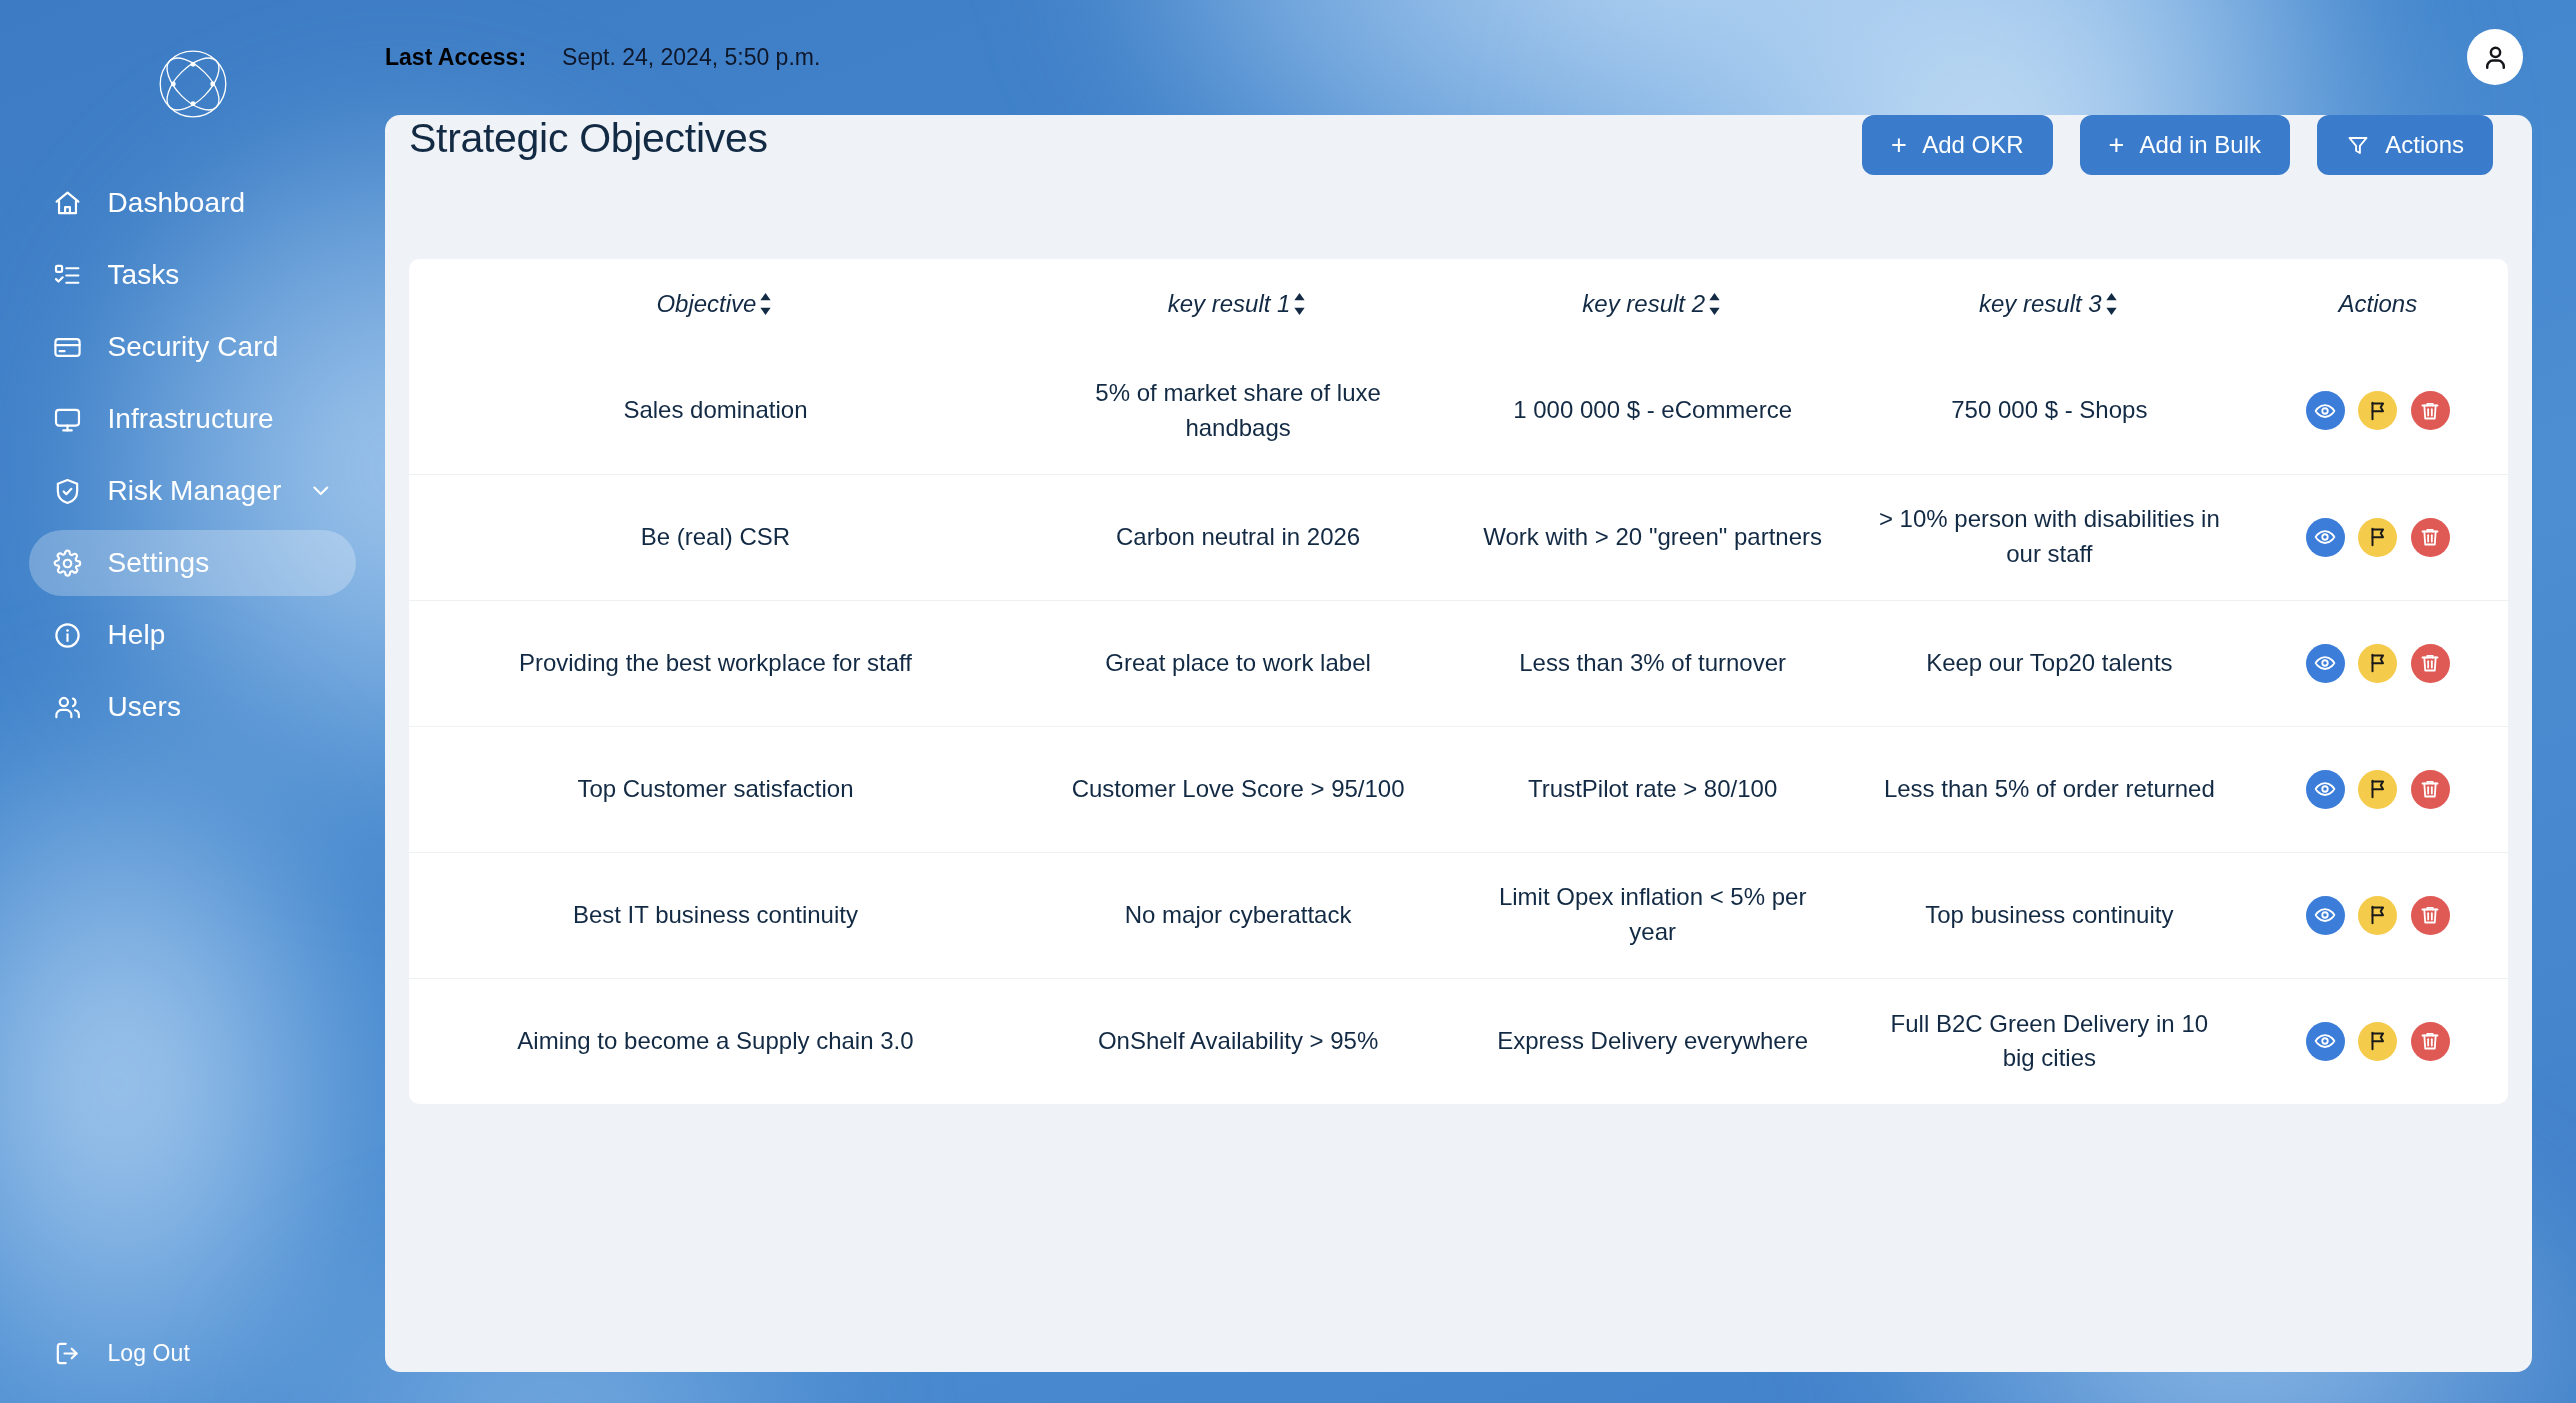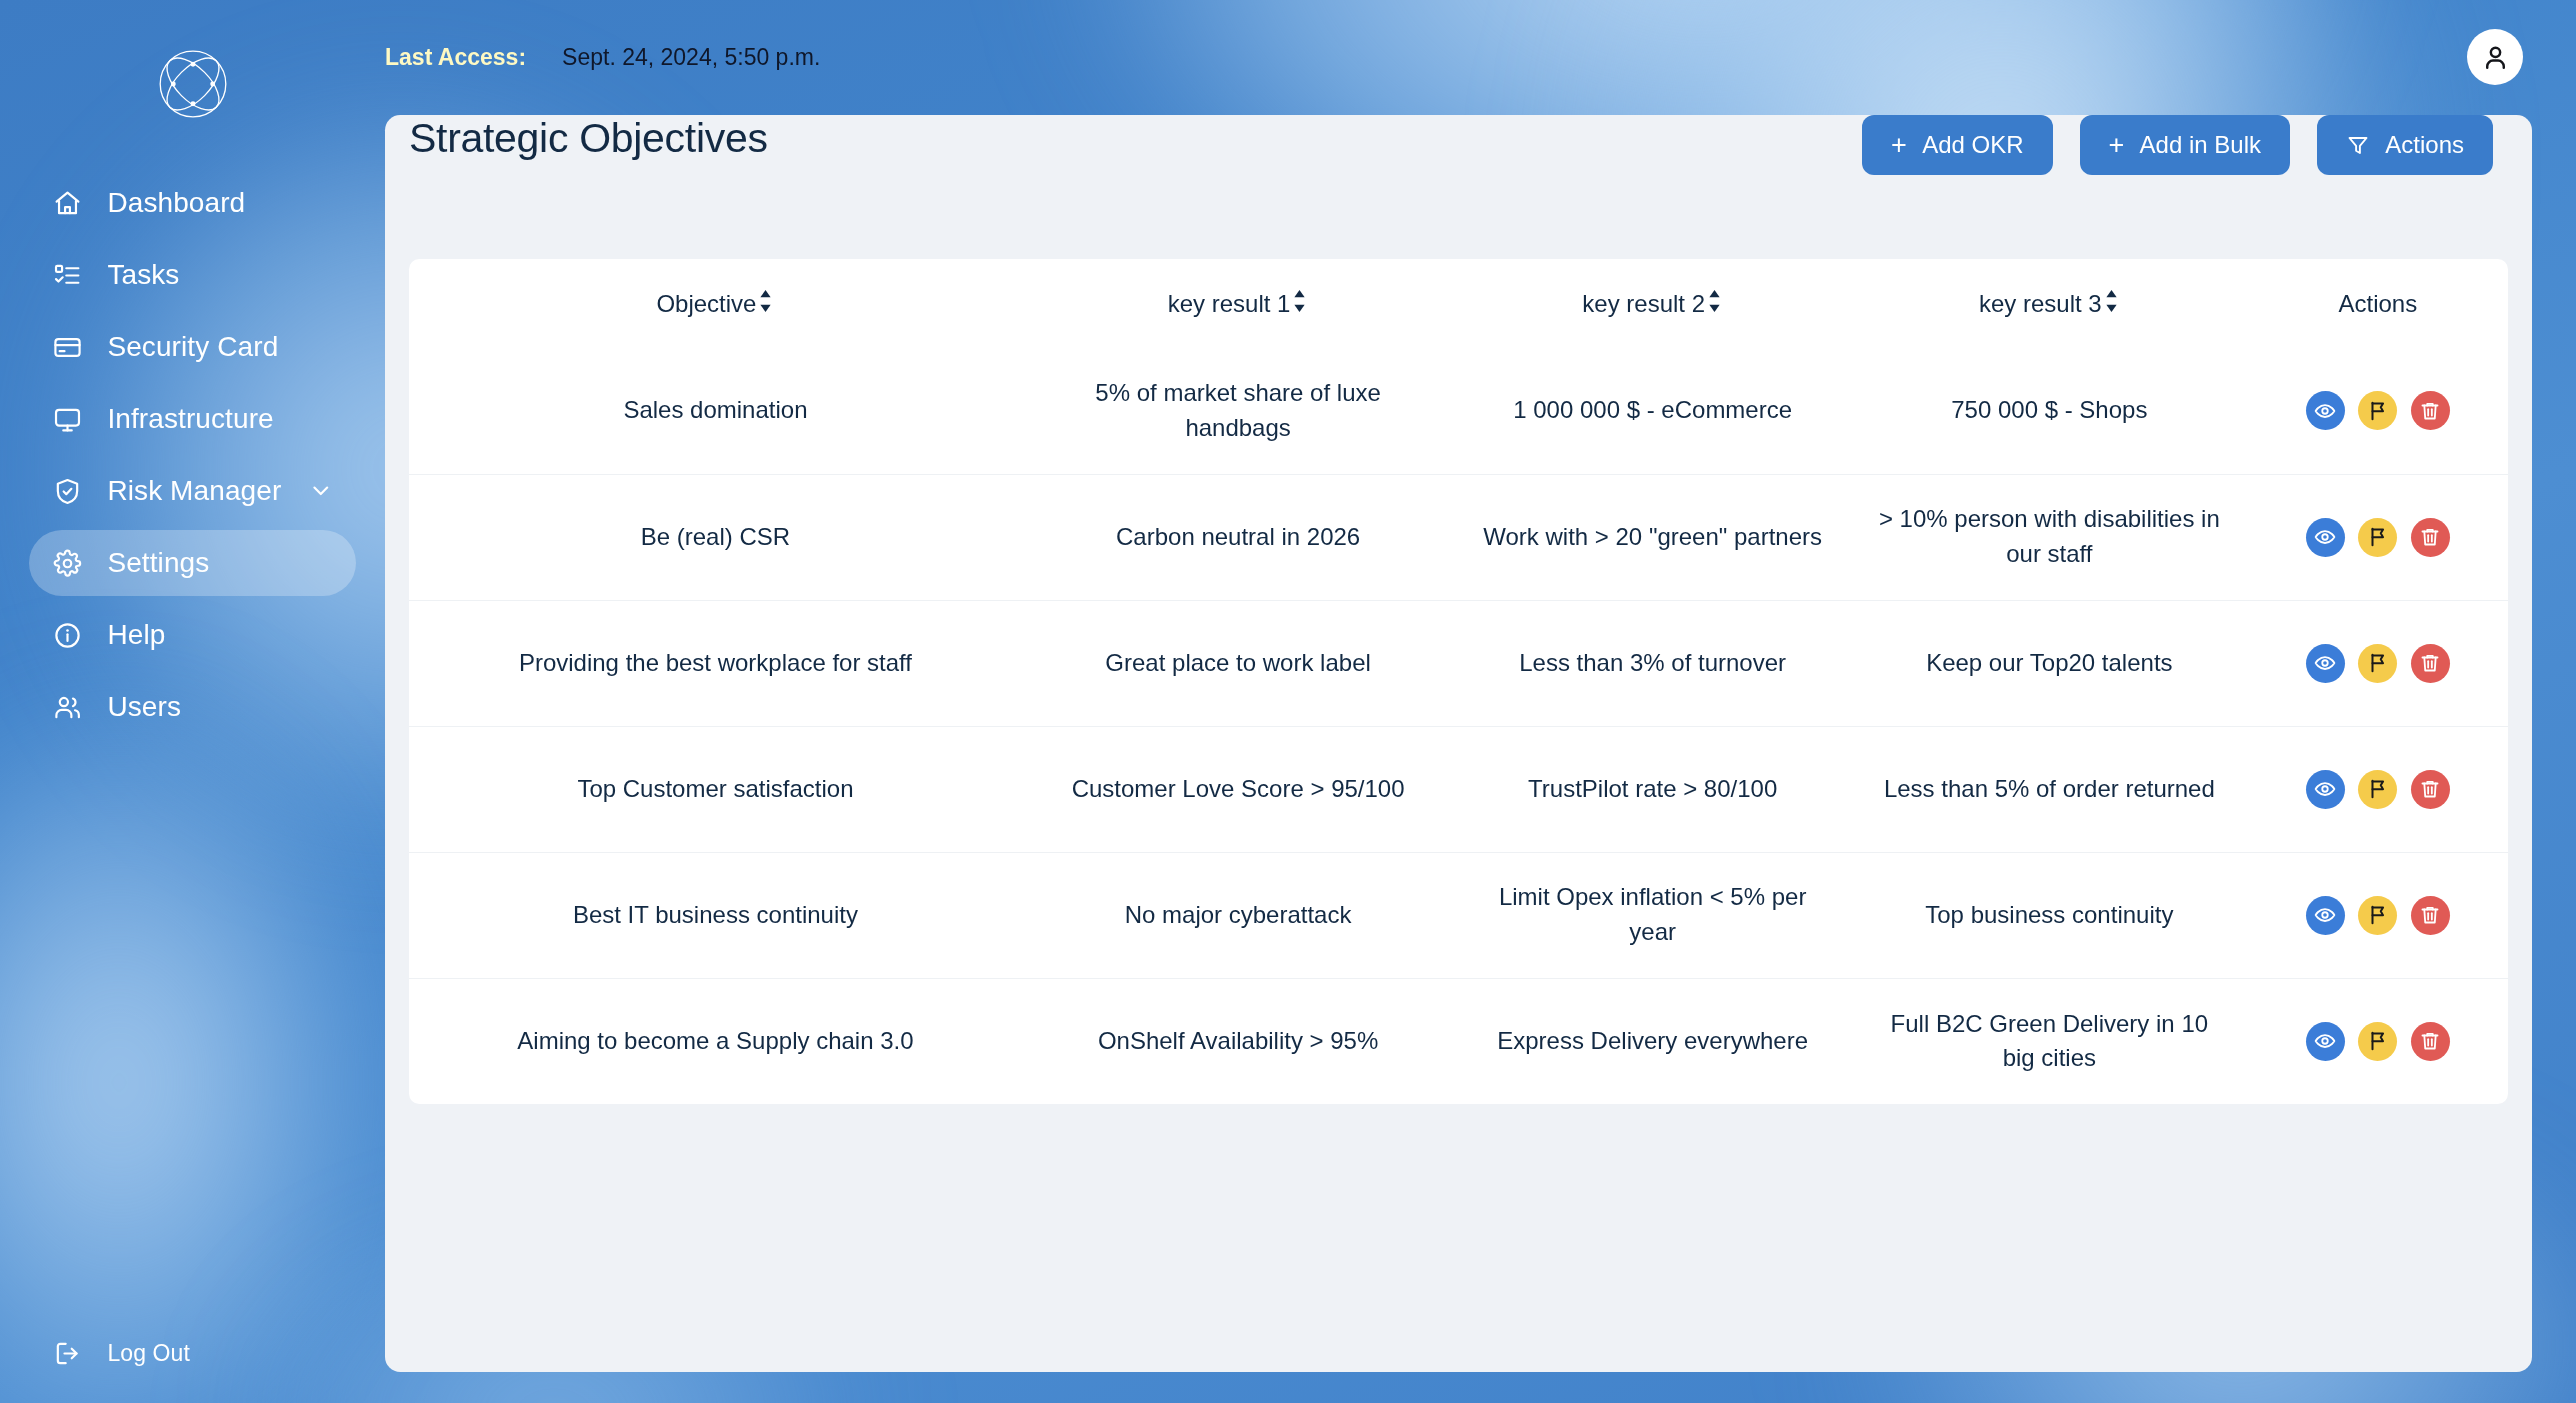--- a/index.html
+++ b/index.html
@@ -128,21 +128,21 @@
   
   .topbar {
     position: absolute;
     left: 385px; right: 0; top: 0;
     height: 115px;
     display: flex;
     align-items: center;
     z-index: 6;
   }
   .last-access-label {
-    color: #fef9c3;
+    color: #000000;
     font-size: 23px;
     font-weight: bold;
     margin-left: 0px;
   }
   .last-access-value {
     color: #0f172a;
     font-size: 23px;
     margin-left: 36px;
   }
   .avatar {
@@ -222,23 +222,24 @@
     font-size: 24px;
     color: #132a44;
     font-weight: normal;
     height: 89px;
     vertical-align: middle;
     padding: 0 10.2px;
     text-align: center;
   }
   .th-inner {
     display: inline-flex;
-    align-items: flex-start;
+    align-items: center;
     gap: 1px;
     justify-content: center;
+    font-style: italic;
   }
   tbody td {
     font-size: 24px;
     color: #132a44;
     text-align: center;
     padding: 17px 20.4px;
     vertical-align: middle;
     line-height: 1.44;
     border-top: 0.9px solid #eef1f4;
   }

